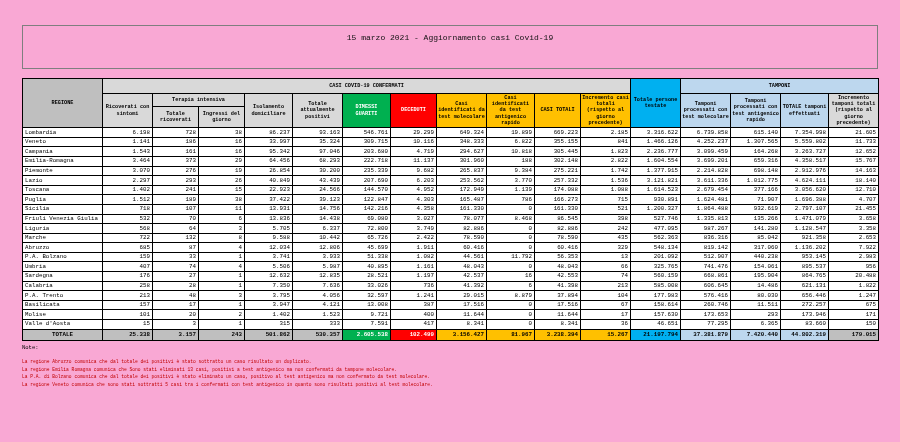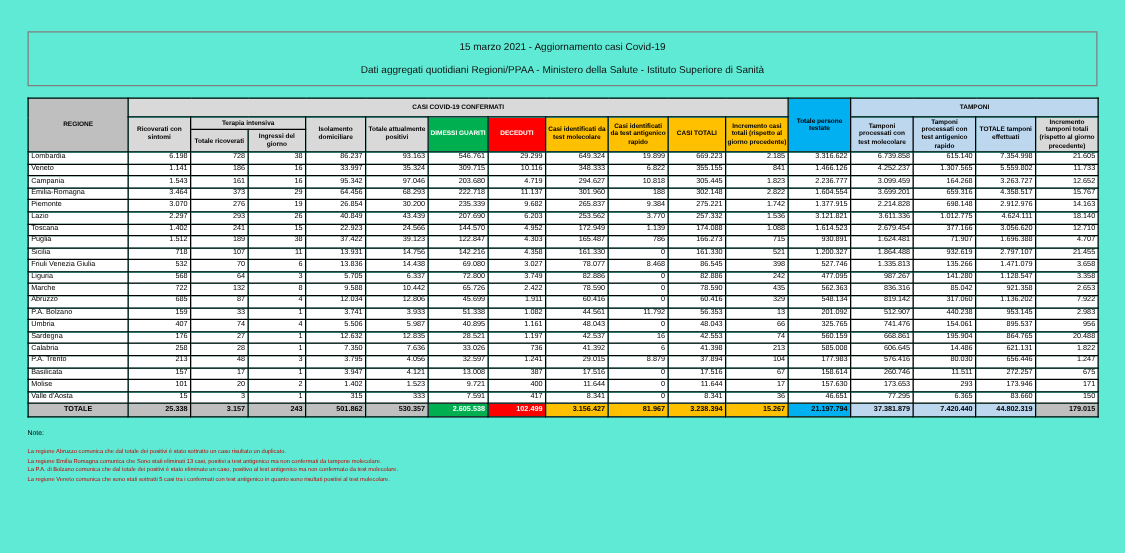--- a/index.html
+++ b/index.html
@@ -1,17 +1,17 @@
 <!DOCTYPE html>
 <html><head>
 <meta charset="utf-8">
 <style>
   html,body { margin:0; padding:0; background:#ffffff; }
   body { width:900px; height:442px; font-family:"Liberation Sans", sans-serif; color:#000; }
-  .page { position:relative; width:900px; height:442px; overflow:hidden; background:#5eead4; }
+  .page { position:relative; width:900px; height:442px; overflow:hidden; background:#f9a8d4;font-family:Liberation Mono, monospace; }
 
   .title-box {
     position:absolute; left:22px; top:25px; width:854px; height:42px;
     border:1px solid #7f7f7f; text-align:center; font-size:8px; color:#111;
   }
   .title-box .l1 { margin-top:7px; }
   .title-box .l2 { margin-top:9px; }
 
   table.covid {
     position:absolute; left:22px; top:78px; width:856px;
@@ -56,21 +56,20 @@
   .notes-label { font-size:5.5px; color:#000; margin-bottom:7px; }
   .note-line { font-size:4.6px; color:#c00000; line-height:1.65; }
 </style>
 </head>
 <body>
 
 <div class="page">
 
   <div class="title-box">
     <div class="l1">15 marzo 2021 - Aggiornamento casi Covid-19</div>
-    <div class="l2">Dati aggregati quotidiani Regioni/PPAA - Ministero della Salute - Istituto Superiore di Sanità</div>
   </div>
 
   <table class="covid">
     <colgroup>
       <col style="width:80px">
         <col style="width:50px">
         <col style="width:46px">
         <col style="width:46px">
       <col style="width:48px">
         <col style="width:50px">

